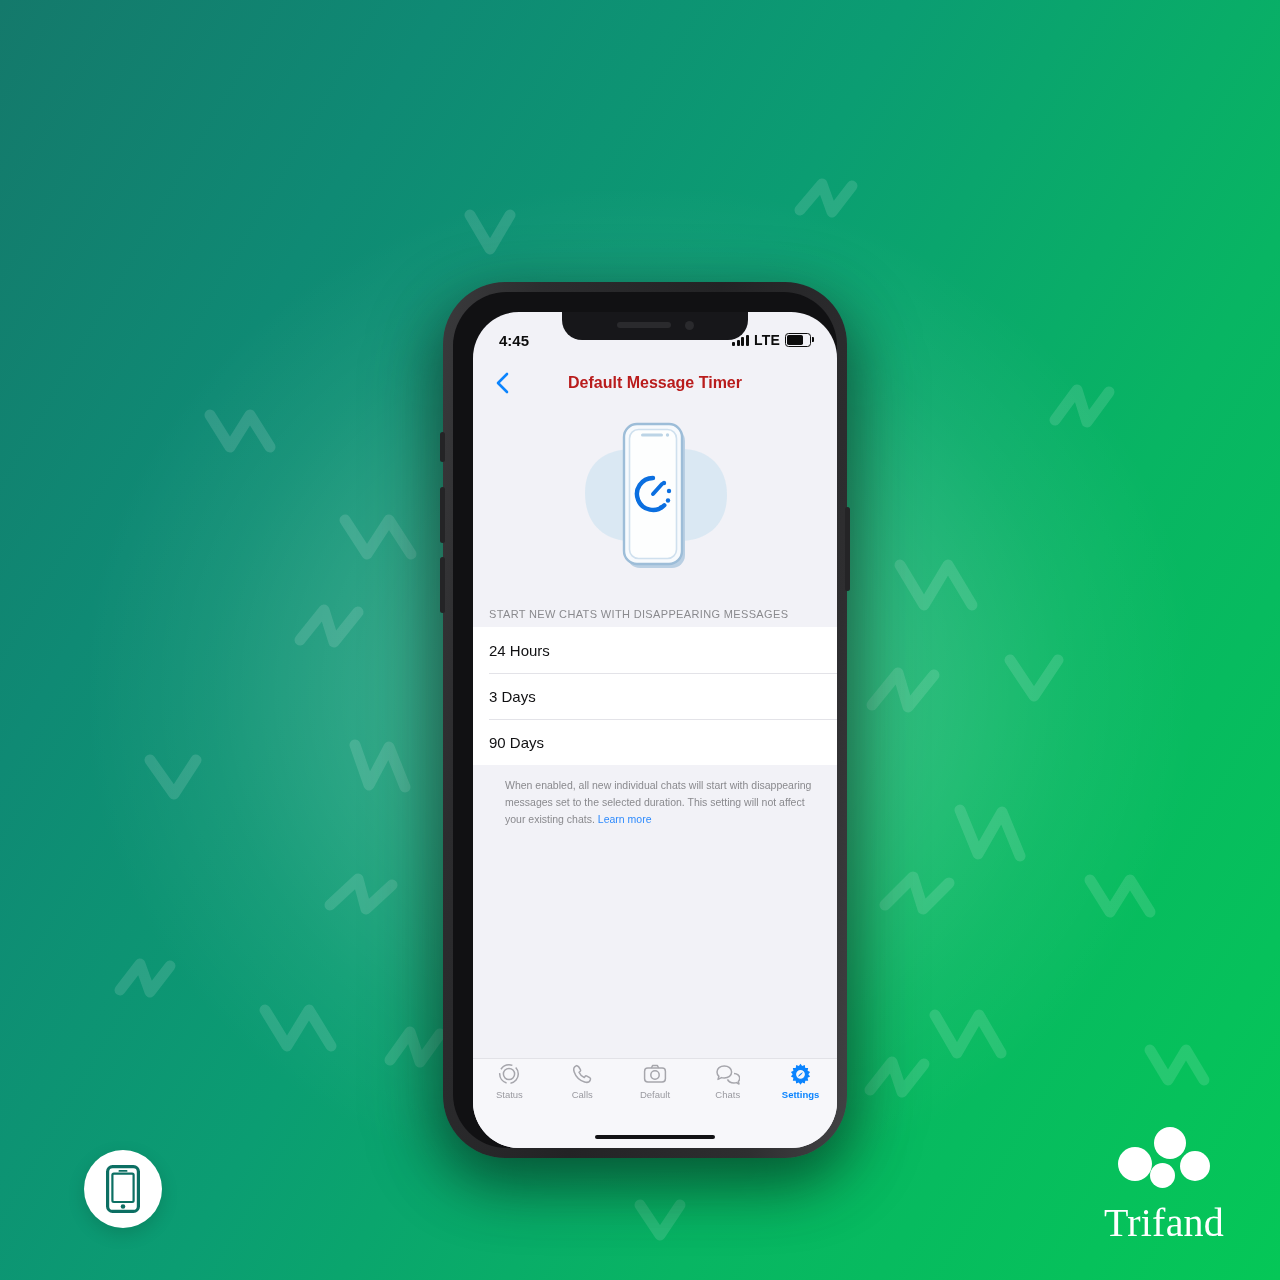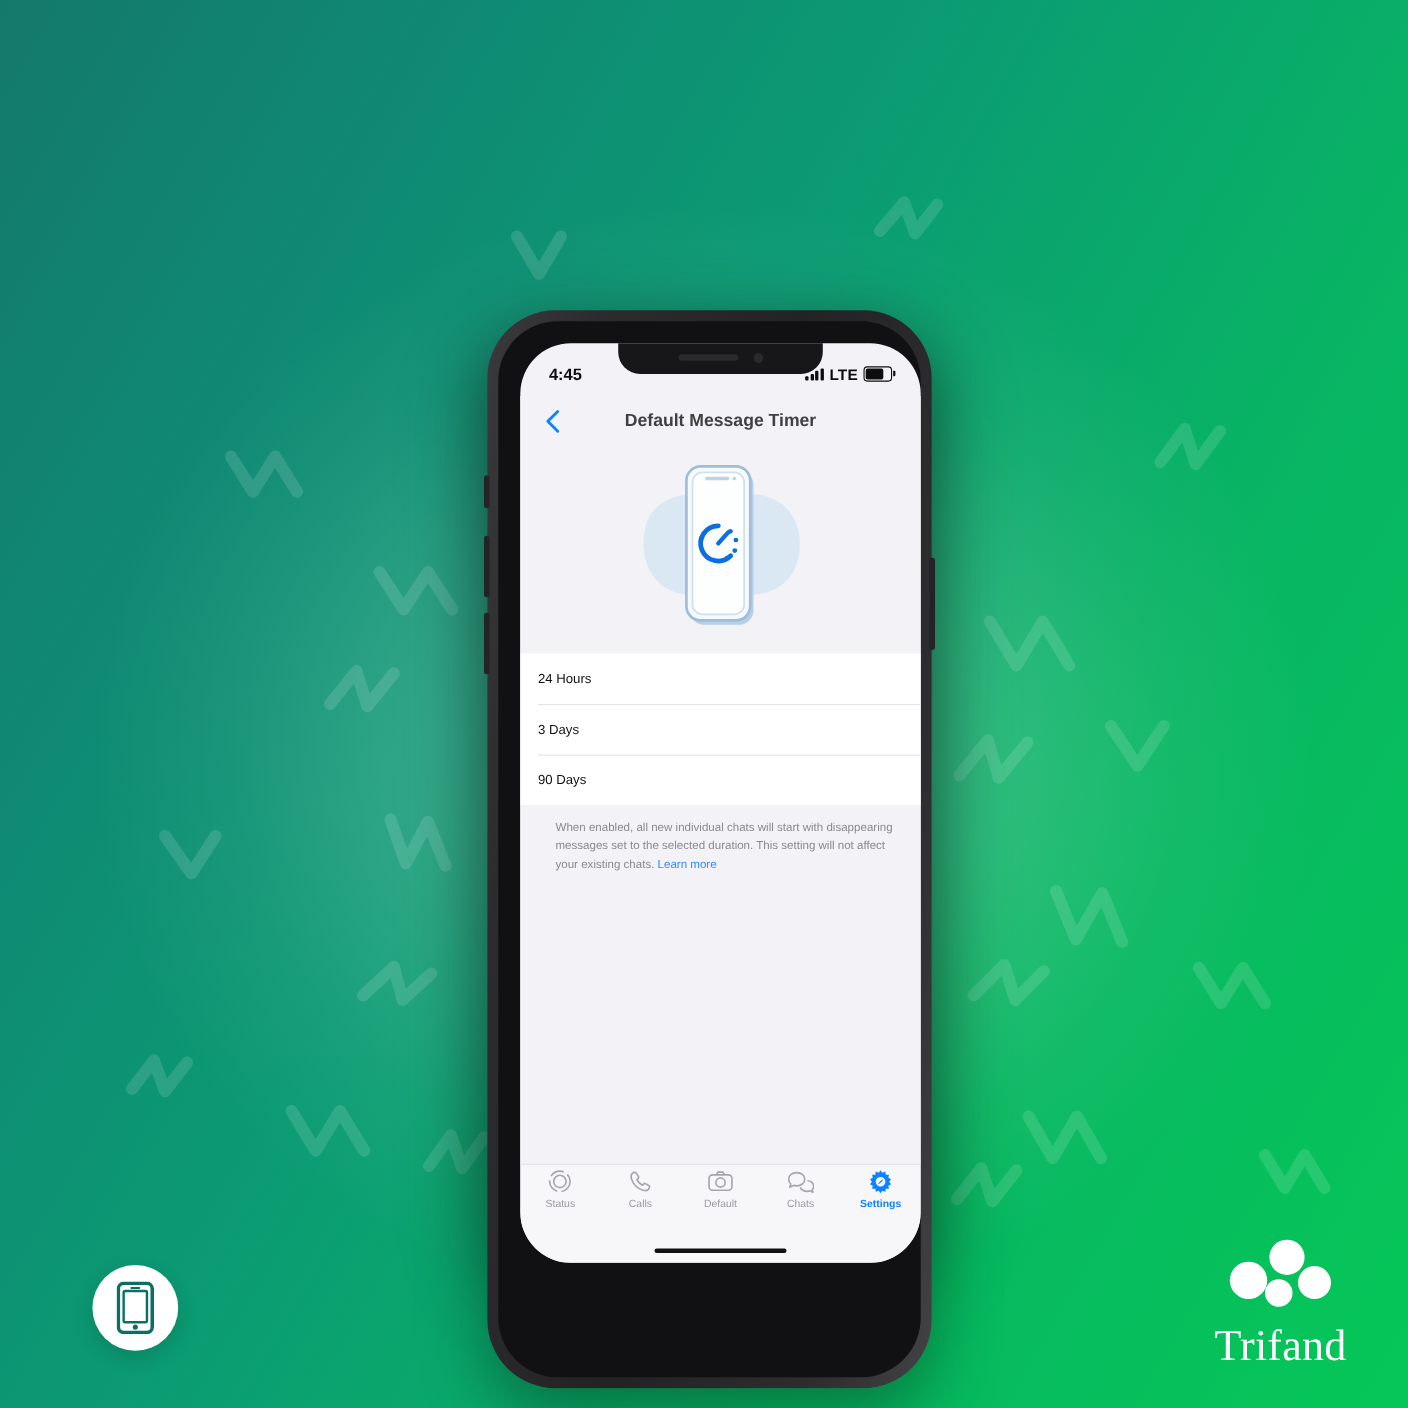--- a/index.html
+++ b/index.html
@@ -38,21 +38,21 @@
   }
 
   
   .phone-shadow{
     position:absolute;left:432px;top:300px;width:424px;height:880px;
     border-radius:72px;
     background:rgba(0,40,30,0.35);
     filter:blur(34px);
   }
   .phone{
-    position:absolute;left:443px;top:282px;width:404px;height:980px;
+    position:absolute;left:443px;top:282px;width:404px;height:876px;
     border-radius:62px;
     background:linear-gradient(100deg,#3a3a3c 0%, #2c2c2e 18%, #232325 50%, #2e2e30 82%, #434345 100%);
     box-shadow:0 24px 60px rgba(0,0,0,0.35);
   }
   .phone-inner{
     position:absolute;left:10px;top:10px;right:10px;bottom:10px;
     border-radius:54px;
     background:#111113;
     padding:0;
   }
@@ -103,42 +103,42 @@
     position:relative;height:46px;display:flex;align-items:center;
     background:#f2f2f7;padding:0 16px;
   }
   .back-chevron{
     width:26px;height:26px;display:flex;align-items:center;justify-content:center;
     cursor:pointer;
   }
   .back-chevron svg{display:block;}
   .nav-title{
     position:absolute;left:0;right:0;text-align:center;
-    font-size:16px;font-weight:700;color:#404040;pointer-events:none;
+    font-size:16px;font-weight:700;color:#b91c1c;pointer-events:none;
   }
 
   
   .hero{
     height:188px;background:#f2f2f7;position:relative;
     display:flex;align-items:center;justify-content:center;
   }
   .hero svg{display:block;}
 
   
   .section-header{
     background:#f2f2f7;
     padding:14px 16px 7px 16px;
     font-size:11px;letter-spacing:0.35px;color:#8a8a8e;text-transform:uppercase;
   }
   .list{background:#ffffff;}
   .row{
     position:relative;
     height:46px;display:flex;align-items:center;
     padding:0 16px;background:#ffffff;
-    font-size:12px;color:#111113;
+    font-size:15px;color:#111113;
     cursor:pointer;
   }
   .row + .row::before{
     content:"";position:absolute;left:16px;right:0;top:0;height:1px;background:#e3e3e8;
   }
   .row .label{flex:1;}
   .check{width:18px;height:18px;display:flex;align-items:center;justify-content:center;margin-right:14px;}
   .check svg{display:block;}
 
   .footnote{
@@ -283,20 +283,21 @@
                   <path d="M0 -16 A16 16 0 1 0 11.3 11.3" fill="none" stroke="#0b6fe0" stroke-width="4.4" stroke-linecap="round"></path>
                   <circle cx="11" cy="-11" r="2.2" fill="#0b6fe0"></circle>
                   <circle cx="16" cy="-3" r="2.2" fill="#0b6fe0"></circle>
                   <circle cx="15" cy="6.5" r="2.2" fill="#0b6fe0"></circle>
                   <circle cx="8" cy="13.5" r="2.2" fill="#0b6fe0"></circle>
                   <path d="M0 0 L9 -10" fill="none" stroke="#0b6fe0" stroke-width="4" stroke-linecap="round"></path>
                 </g>
               </svg>
             </div>
 
+            <div class="section-header">START NEW CHATS WITH DISAPPEARING MESSAGES</div>
 
             <div class="list">
               <div class="row">
                 <span class="label">24 Hours</span>
               </div>
               <div class="row">
                 <span class="label">3 Days</span>
               </div>
               <div class="row">
                 <span class="label">90 Days</span>

